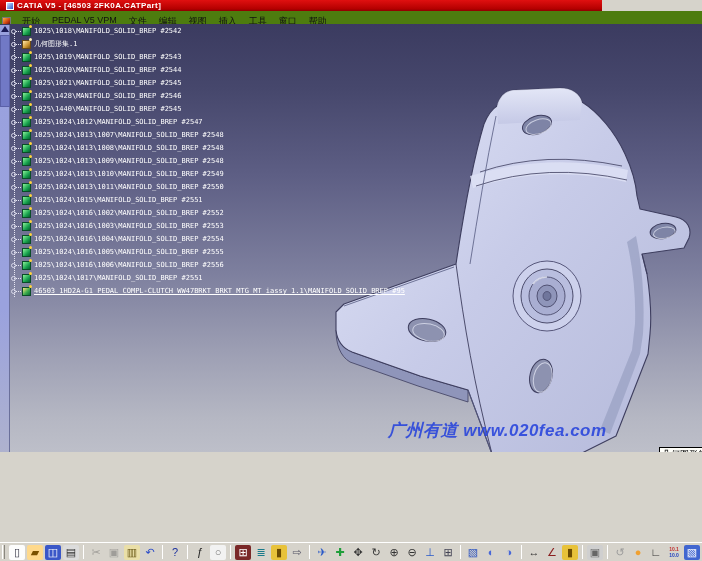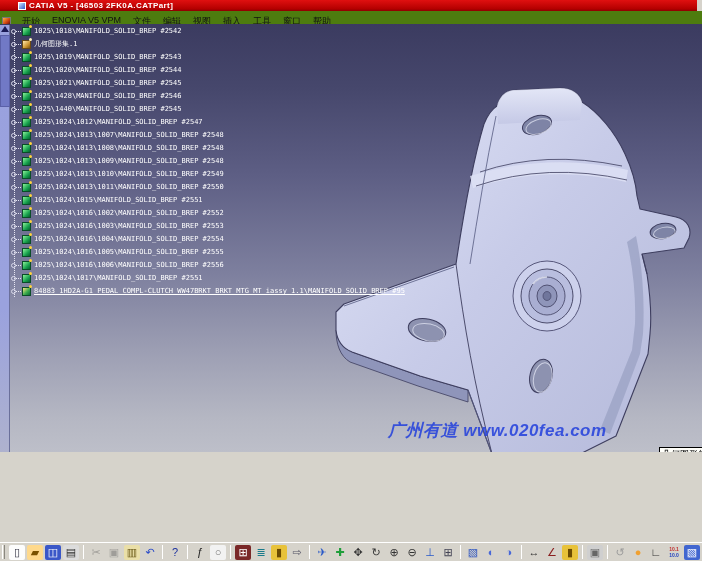--- a/index.html
+++ b/index.html
@@ -1,22 +1,22 @@
 <!DOCTYPE html>
 <html><head>
 <meta charset="utf-8">
 <style>
   * { margin:0; padding:0; box-sizing:border-box; }
   html,body { width:702px; height:561px; overflow:hidden; }
   body { font-family:"Liberation Sans", sans-serif; position:relative; background:#d6d3cb; }
 
   
-  .titlebar { position:absolute; left:0; top:0; width:697px; height:11px;
+  .titlebar { position:absolute; left:0; top:0; width:602px; height:11px;
     background:linear-gradient(180deg,#e01010,#b40000 80%,#8c0000);
-    display:flex; align-items:center; gap:3px; padding-left:18px; }
+    display:flex; align-items:center; gap:3px; padding-left:6px; }
   .titlebar .appico { width:8px; height:8px; background:linear-gradient(135deg,#cfe2ff,#2b57c8); border:1px solid #fff; }
   .titlebar .ttext { color:#fff; font-size:8px; font-weight:bold; letter-spacing:.4px; line-height:11px; white-space:nowrap; }
 
   
   .menubar { position:absolute; left:0; top:11px; width:702px; height:21px;
     background:#4d7c0f; border-bottom:1px solid #9a978f; display:flex; align-items:center; gap:0; padding-left:2px; }
   .menubar .mico { width:9px; height:9px; margin-right:5px; background:linear-gradient(135deg,#ffb23e,#c83a10 60%,#401010); border:1px solid #777; }
   .mitem { font-size:9px; color:#111; padding:0 6px; white-space:nowrap; cursor:default; }
 
   
@@ -69,21 +69,21 @@
 
 <div class="titlebar">
   <span class="appico"></span>
   <span class="ttext">CATIA V5 - [46503 2FK0A.CATPart]</span>
 </div>
 
 <div class="menubar">
   <span class="mico"></span>
   <span style="display:flex">
       <span class="mitem">开始</span>
-      <span class="mitem">ENOVIA V5 VPM</span>
+      <span class="mitem">PEDAL V5 VPM</span>
       <span class="mitem">文件</span>
       <span class="mitem">编辑</span>
       <span class="mitem">视图</span>
       <span class="mitem">插入</span>
       <span class="mitem">工具</span>
       <span class="mitem">窗口</span>
       <span class="mitem">帮助</span>
     </span>
 </div>
 
@@ -285,21 +285,21 @@
       <div class="trow">
         <span class="node"></span>
         <span class="tbranch"></span>
         <span class="ticon"></span>
         <span class="tlabel">1025\1024\1017\MANIFOLD_SOLID_BREP #2551</span>
       </div>
       <div class="trow sel">
         <span class="node"></span>
         <span class="tbranch"></span>
         <span class="ticon"></span>
-        <span class="tlabel">84883 1HD2A-G1 PEDAL COMPL-CLUTCH WW47BRKT BRKT MTG MT iassy 1.1\MANIFOLD_SOLID_BREP #95</span>
+        <span class="tlabel">46503 1HD2A-G1 PEDAL COMPL-CLUTCH WW47BRKT BRKT MTG MT iassy 1.1\MANIFOLD_SOLID_BREP #95</span>
       </div>
     </div>
 
   <div class="wm-center">广州有道 www.020fea.com</div>
 
   <div class="cattip">几何图形集</div>
 </div>
 
 <div class="toolbar">
   <span style="display:flex;align-items:center;width:100%">

